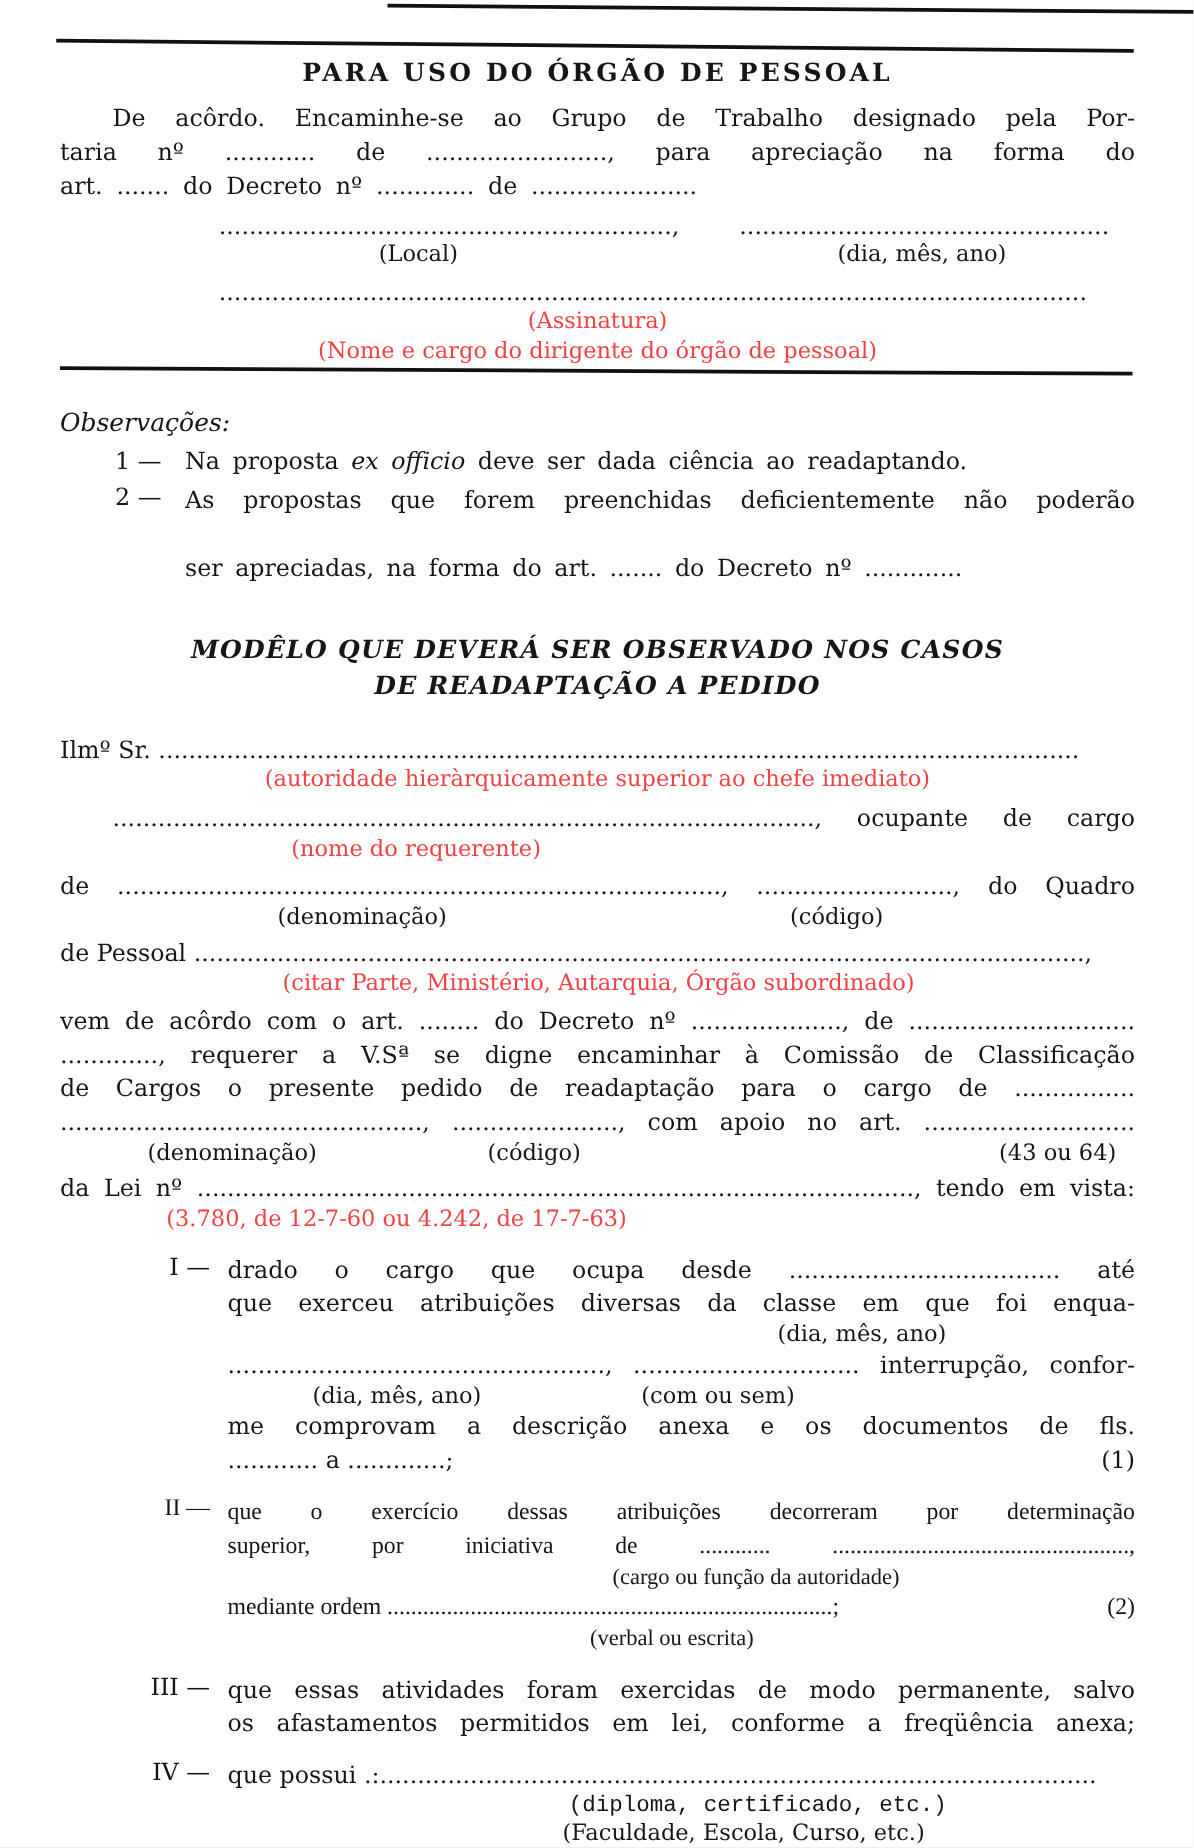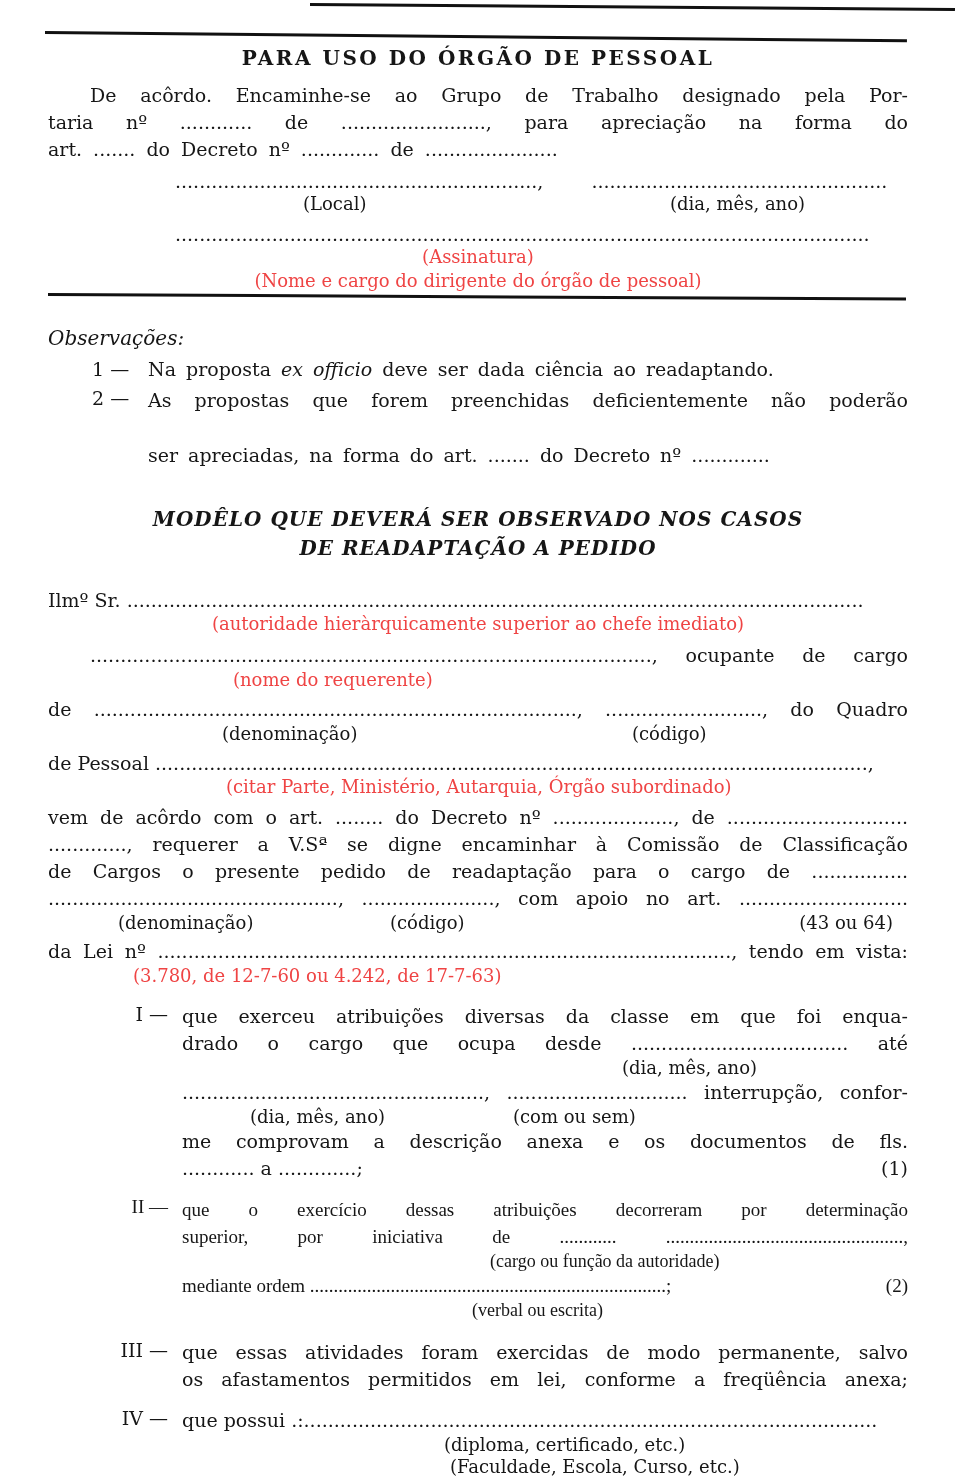--- a/index.html
+++ b/index.html
@@ -133,22 +133,22 @@
     <span style="left:342px;">(código)</span>
     <span style="right:15px;">(43 ou 64)</span>
   </div>
 
   <div class="line j" style="margin-top:4px;">da Lei nº ..............................................................................................., tendo em vista:</div>
   <div class="cap" style="margin-left:85px;">(3.780, de 12-7-60 ou 4.242, de 17-7-63)</div>
 
   <div class="clause" style="margin-top:16px;">
     <span class="num">I —</span>
     <span class="itext">
+      <span class="line j" style="display:block;">drado o cargo que ocupa desde .................................... até</span>
       <span class="line j" style="display:block;">que exerceu atribuições diversas da classe em que foi enqua-</span>
-      <span class="line j" style="display:block;">drado o cargo que ocupa desde .................................... até</span>
       <span class="cap-row" style="display:block;">
         <span style="left:440px;">(dia, mês, ano)</span>
       </span>
       <span class="line j" style="display:block;">.................................................., .............................. interrupção, confor-</span>
       <span class="cap-row" style="display:block;">
         <span style="left:68px;">(dia, mês, ano)</span>
         <span style="left:331px;">(com ou sem)</span>
       </span>
       <span class="line j" style="display:block;">me comprovam a descrição anexa e os documentos de fls.</span>
       <span class="line marker-line" style="display:flex;">
@@ -182,21 +182,21 @@
       <span class="line j" style="display:block;">que essas atividades foram exercidas de modo permanente, salvo</span>
       <span class="line j" style="display:block;">os afastamentos permitidos em lei, conforme a freqüência anexa;</span>
     </span>
   </div>
 
   <div class="clause" style="margin-top:14px;">
     <span class="num">IV —</span>
     <span class="itext">
       <span class="line" style="display:block;">que possui .:...............................................................................................</span>
       <span class="cap-row" style="display:block;">
-        <span style="left:262px;">(diploma, certificado, etc.)</span>
+        <span style="left:273px;font-family:Liberation Mono, monospace;">(diploma, certificado, etc.)</span>
       </span>
       <span class="cap-row" style="display:block;">
         <span style="left:268px;">(Faculdade, Escola, Curso, etc.)</span>
       </span>
 
     </span>
   </div>
 
 </div>
 

